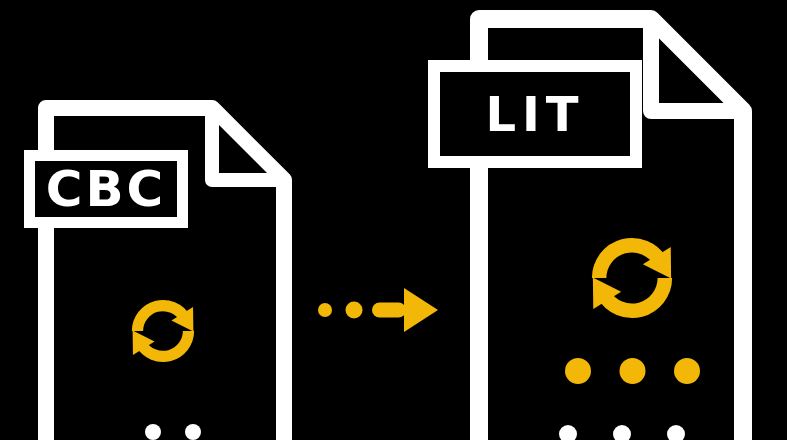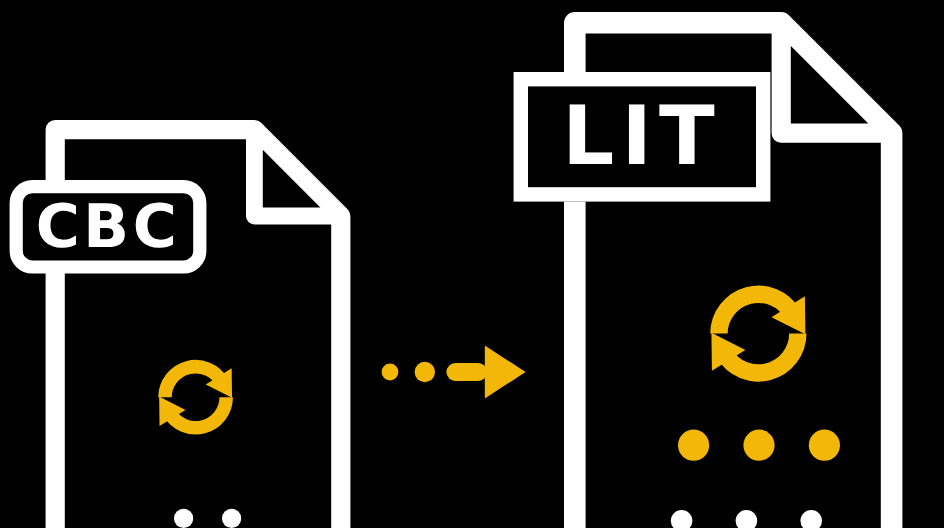--- a/index.html
+++ b/index.html
@@ -21,22 +21,22 @@
   .fold{fill:var(--bg);stroke:var(--fg);stroke-linejoin:round;}
   .format-badge{
     position:absolute;
     box-sizing:border-box;
     background:var(--bg);
     border:11px solid var(--fg);
     display:flex;align-items:center;justify-content:center;
     color:var(--fg);
     font-weight:bold;
   }
-  .badge-source{left:8px;top:150px;width:164px;height:78px;font-size:50px;letter-spacing:3px;border-radius:19px;}
-  .badge-target{left:428px;top:60px;width:214px;height:108px;border-width:12px;font-size:68px;letter-spacing:6px;}
+  .badge-source{left:24px;top:150px;width:164px;height:78px;font-size:50px;letter-spacing:3px;}
+  .badge-target{left:428px;top:60px;width:214px;height:108px;border-width:12px;font-size:48px;letter-spacing:6px;}
   .stroke-accent{stroke:var(--accent);fill:none;}
   .fill-accent{fill:var(--accent);}
   .fill-fg{fill:var(--fg);}
 </style>
 </head>
 <body>
 
 <div class="stage">
 
   <div class="abs" style="left:0;top:0;width:787px;height:440px;">

